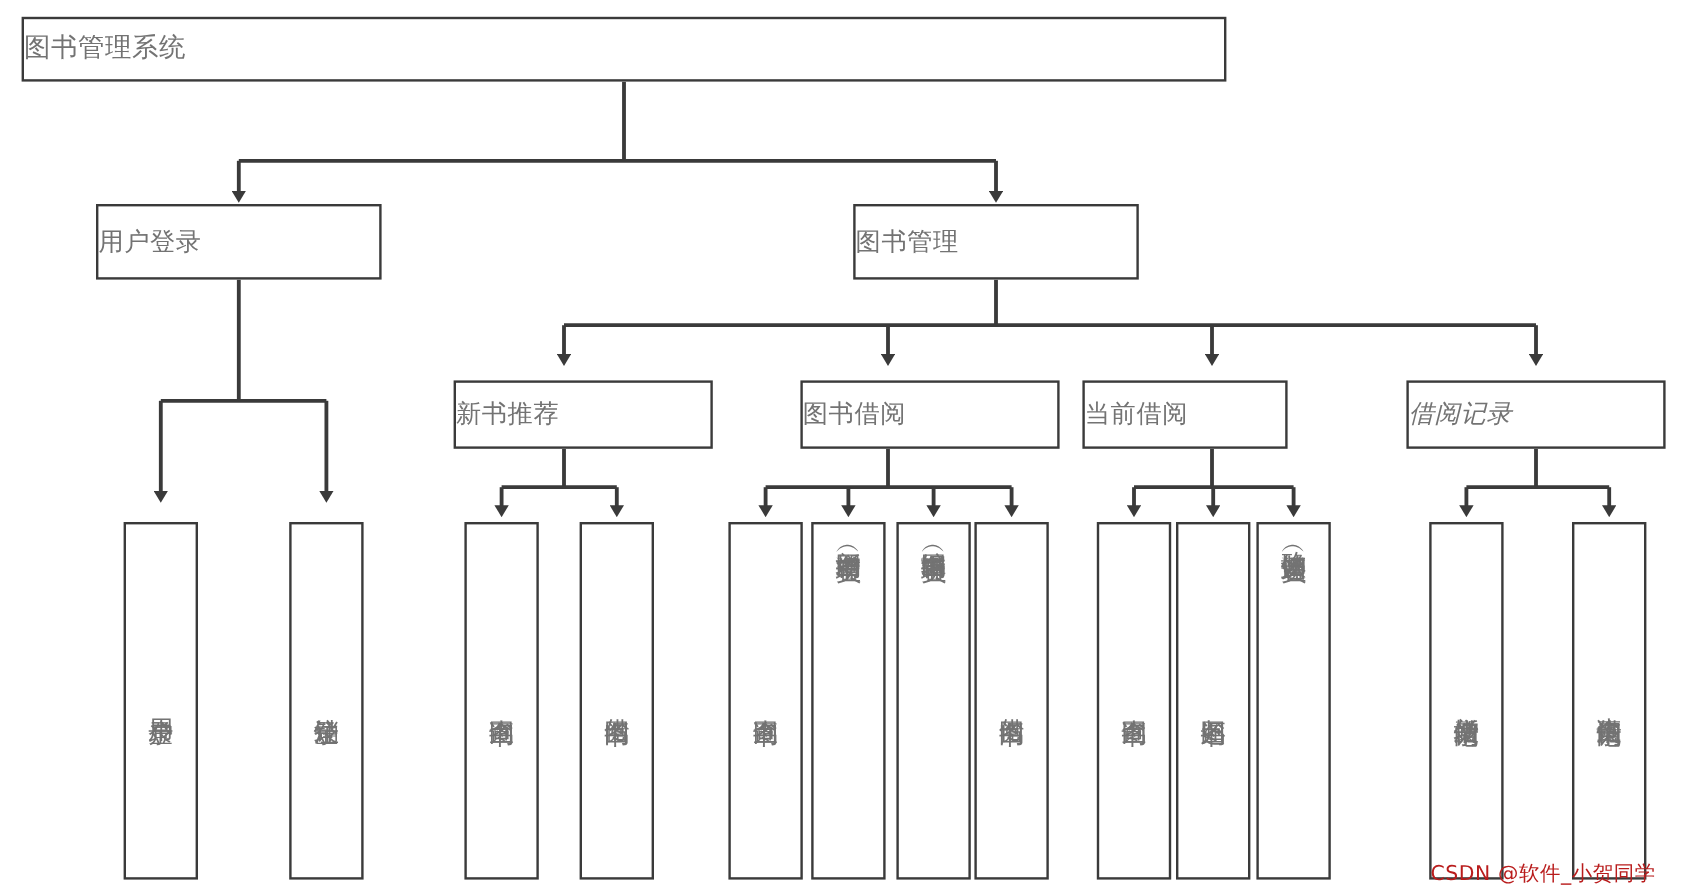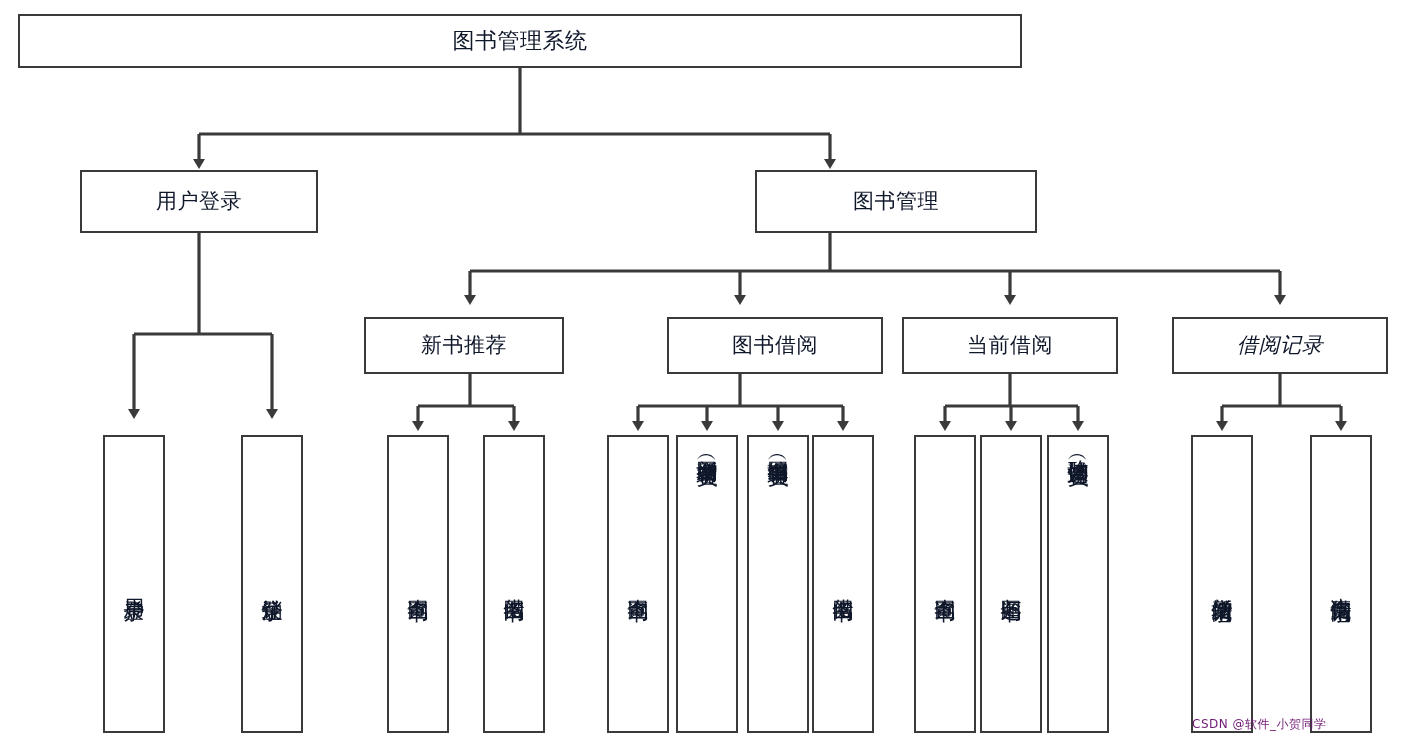--- a/index.html
+++ b/index.html
@@ -26,22 +26,21 @@
     height: 747px;
     pointer-events: none;
   }
   .node {
     position: absolute;
     box-sizing: border-box;
     background: #ffffff;
     border: 2px solid #3a3a3a;
     display: flex;
     align-items: center;
-    justify-content: center;
-    color: #0f172a;
+    color: #737373;
     z-index: 2;
   }
   .node .lbl {
     display: block;
     text-align: center;
     line-height: 1.18;
     white-space: nowrap;
   }
   
   .node.horiz .lbl {
@@ -64,22 +63,22 @@
     letter-spacing: 1px;
     white-space: nowrap;
     margin: 0 auto;
   }
   
   .node.vert.mid {
     align-items: center;
   }
   .watermark {
     position: absolute;
-    font-size: 12px;
-    color: #701a75;
+    font-size: 17px;
+    color: #b91c1c;
     white-space: nowrap;
     z-index: 3;
     letter-spacing: 0.5px;
   }
 </style>
 </head>
 <body>
 
 <div id="canvas">
 
@@ -135,31 +134,31 @@
     </g>
   </svg>
 
   <div class="node horiz root" style="left:18px; top:14px; width:1004px; height:54px;">
     <span class="lbl">图书管理系统</span>
   </div>
 
   <div class="node horiz" style="left:80px; top:170px; width:238px; height:63px;">
     <span class="lbl">用户登录</span>
   </div>
-  <div class="node horiz" style="left:711px; top:170px; width:282px; height:63px;margin-left:44px;">
+  <div class="node horiz" style="left:711px; top:170px; width:238px; height:63px;">
     <span class="lbl">图书管理</span>
   </div>
 
-  <div class="node horiz" style="left:364px; top:317px; width:200px; height:57px;">
+  <div class="node horiz" style="left:378px; top:317px; width:216px; height:57px;">
     <span class="lbl">新书推荐</span>
   </div>
   <div class="node horiz" style="left:667px; top:317px; width:216px; height:57px;">
     <span class="lbl">图书借阅</span>
   </div>
-  <div class="node horiz" style="left:902px; top:317px; width:216px; height:57px;">
+  <div class="node horiz" style="left:902px; top:317px; width:171px; height:57px;">
     <span class="lbl">当前借阅</span>
   </div>
   <div class="node horiz" style="left:1172px; top:317px; width:216px; height:57px;font-style:italic;">
     <span class="lbl">借阅记录</span>
   </div>
 
   <div class="node vert mid" style="left:103px; top:435px; width:62px; height:298px;">
     <span class="lbl">用户登录</span>
   </div>
   <div class="node vert mid" style="left:241px; top:435px; width:62px; height:298px;">

